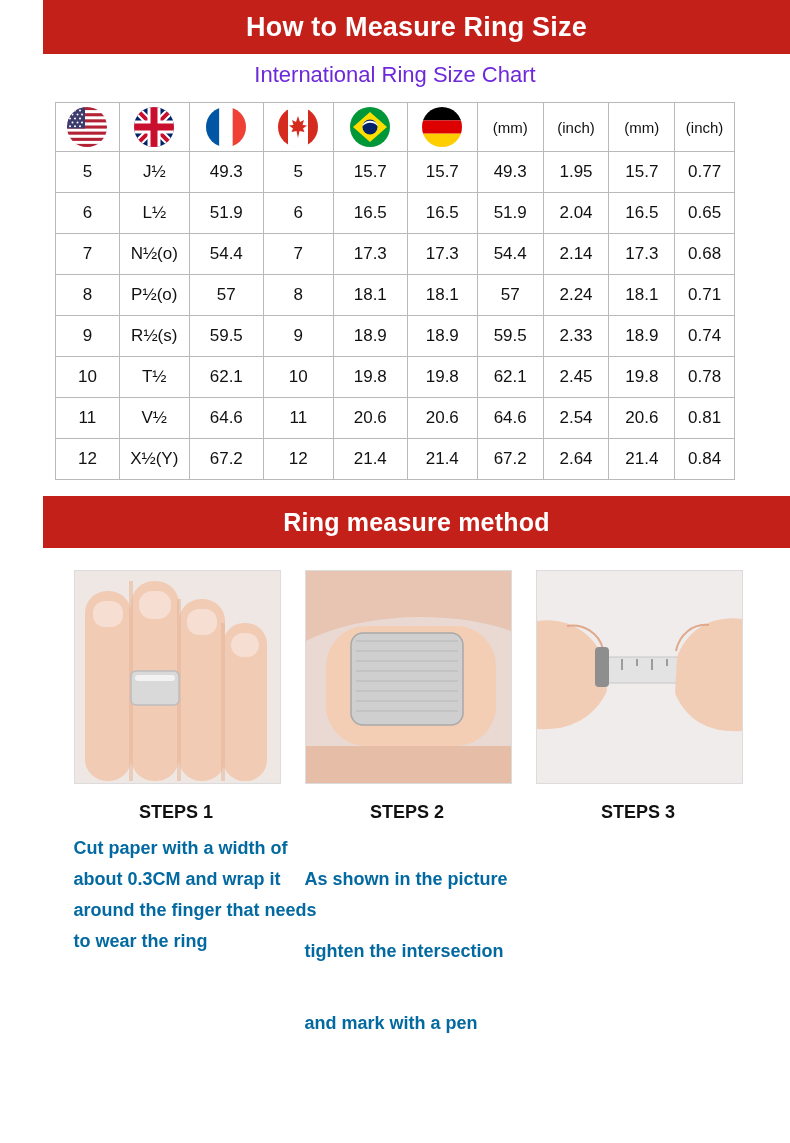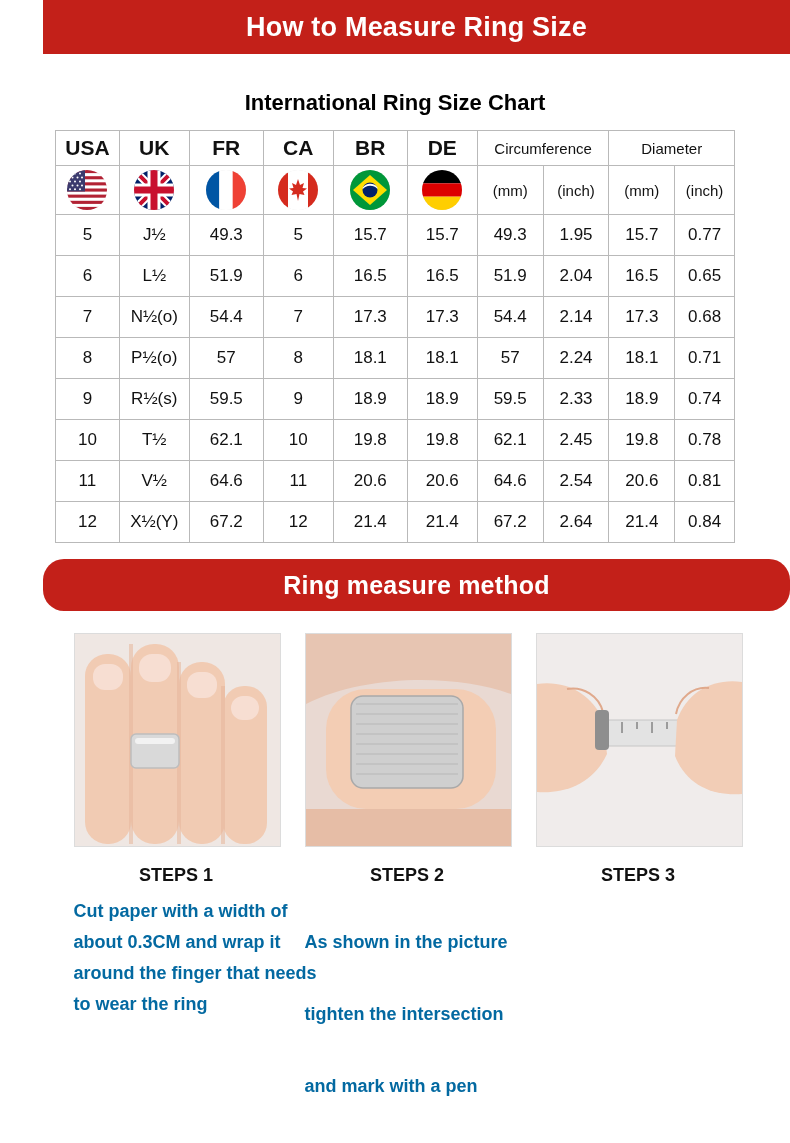--- a/index.html
+++ b/index.html
@@ -28,30 +28,28 @@
   #banner-top {
     height: 54px;
     line-height: 54px;
     font-size: 27px;
   }
   #banner-method {
     height: 52px;
     line-height: 52px;
     font-size: 25px;
     margin-top: 16px;
-    border-radius: 21px;
   }
 
   
   .chart-title {
     text-align: center;
     font-size: 22px;
-    margin: 36px 0 14px 0;
-    color: #000000;
-    font-weight: bold;
+    margin: 8px 0 14px 0;
+    color: #6d28d9;
   }
 
   
   .table-wrap {
     padding: 0 55px;
   }
   table.size-chart {
     border-collapse: collapse;
     width: 680px;
     table-layout: fixed;
@@ -163,30 +161,20 @@
         <col class="c-fr">
         <col class="c-ca">
         <col class="c-br">
         <col class="c-de">
       <col class="c-cmm">
         <col class="c-cin">
         <col class="c-dmm">
         <col class="c-din">
     </colgroup>
     <thead>
-      <tr>
-        <th class="hdr-country">USA</th>
-        <th class="hdr-country">UK</th>
-        <th class="hdr-country">FR</th>
-        <th class="hdr-country">CA</th>
-        <th class="hdr-country">BR</th>
-        <th class="hdr-country">DE</th>
-        <th class="hdr-span" colspan="2">Circumference</th>
-        <th class="hdr-span" colspan="2">Diameter</th>
-      </tr>
       <tr>
         <td class="flag-cell">
           <div class="flag">
             <svg viewBox="0 0 40 40">
               <rect width="40" height="40" fill="#ffffff"></rect>
               <g fill="#b22234">
                 <rect y="0" width="40" height="3.1"></rect>
                   <rect y="6.2" width="40" height="3.1"></rect>
                 <rect y="12.3" width="40" height="3.1"></rect>
                   <rect y="18.5" width="40" height="3.1"></rect>

